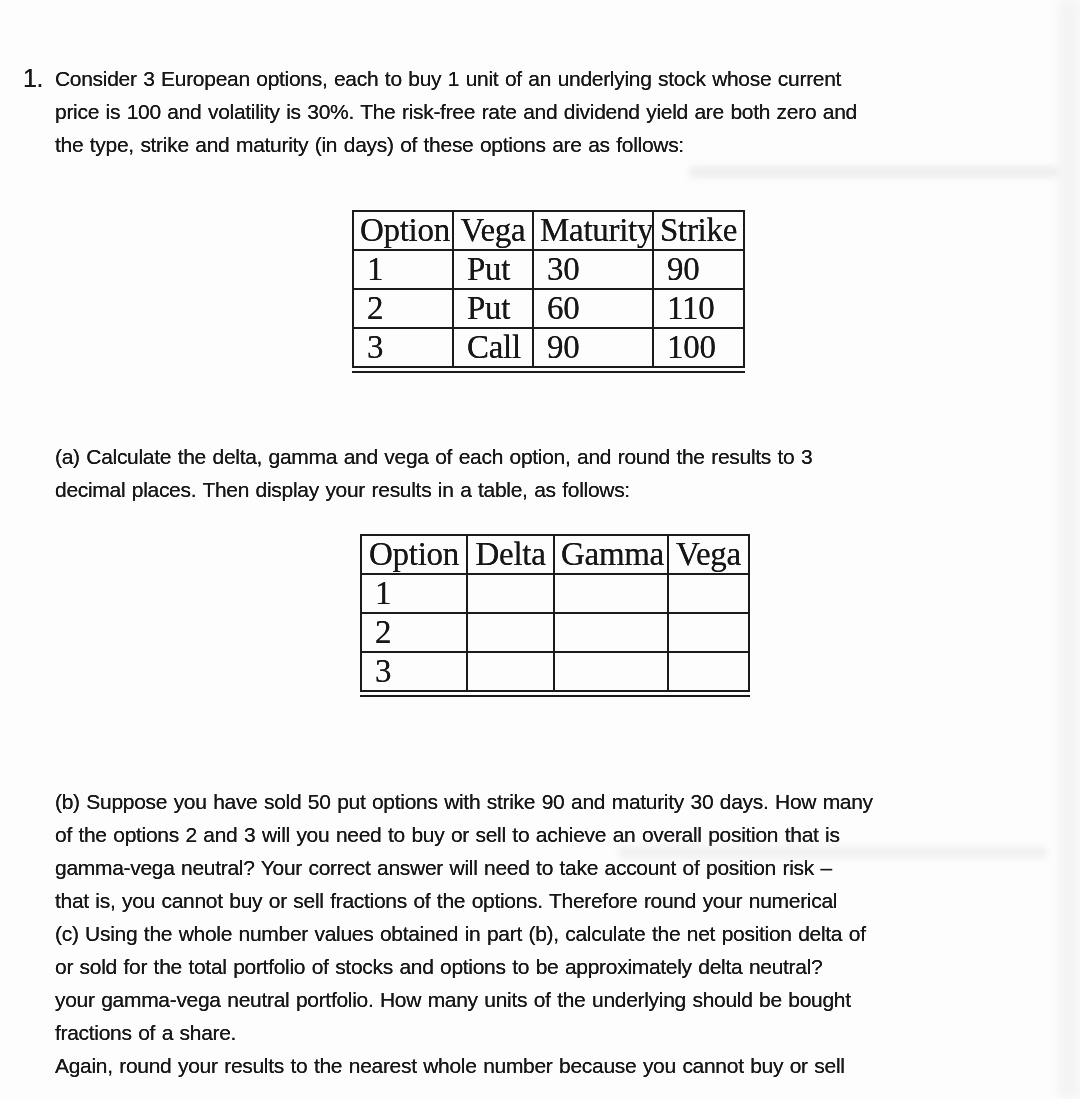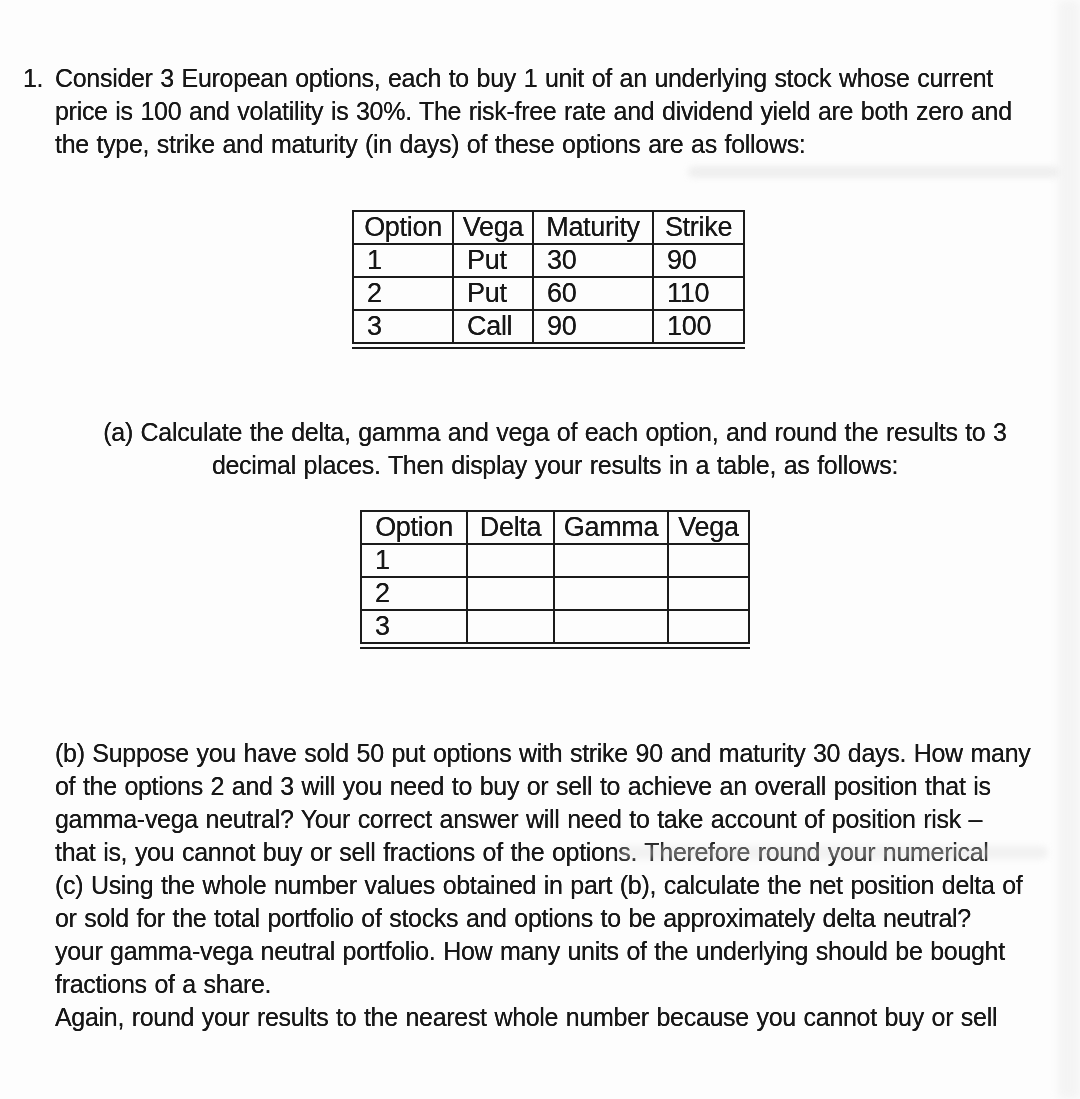--- a/index.html
+++ b/index.html
@@ -24,37 +24,38 @@
   .problem{display:flex;padding-top:62px;padding-left:23px;}
   .problem-number{
     flex:0 0 32px;width:32px;
     font-size:25px;line-height:33px;letter-spacing:-0.3px;
     text-shadow:0 0 0.6px currentColor;
   }
   .problem-body{width:1000px;}
 
   .para{
     margin:0;
-    font-size:25px;line-height:33px;letter-spacing:-0.3px;word-spacing:1px;
+    font-size:21px;line-height:33px;letter-spacing:-0.3px;word-spacing:1px;
     text-shadow:0 0 0.6px currentColor;
   }
   .line{display:block;white-space:nowrap;}
 
-  .para-a{margin-top:67px;text-align:center;}
+  .para-a{margin-top:67px;}
   .para-b{margin-top:88px;}
   .para-c{}
 
   .table-block{width:fit-content;}
   .tb1{margin:49px 0 0 297px;}
   .tb2{margin:28px 0 0 305px;}
 
   table.dtable{
     border-collapse:collapse;table-layout:fixed;
-    font-size:27px;letter-spacing:-0.3px;
+    font-size:33px;letter-spacing:-0.3px;
     text-shadow:0 0 0.5px currentColor;
+    font-family:Liberation Serif, serif;
   }
   .dtable th,.dtable td{
     border:2px solid #1b1b1b;
     height:31px;padding:0;
     font-weight:normal;
     overflow:hidden;
   }
   .dtable th{text-align:center;padding:0 6px;}
   .dtable td{text-align:left;padding-left:13px;}
   .t1{width:391px;}

